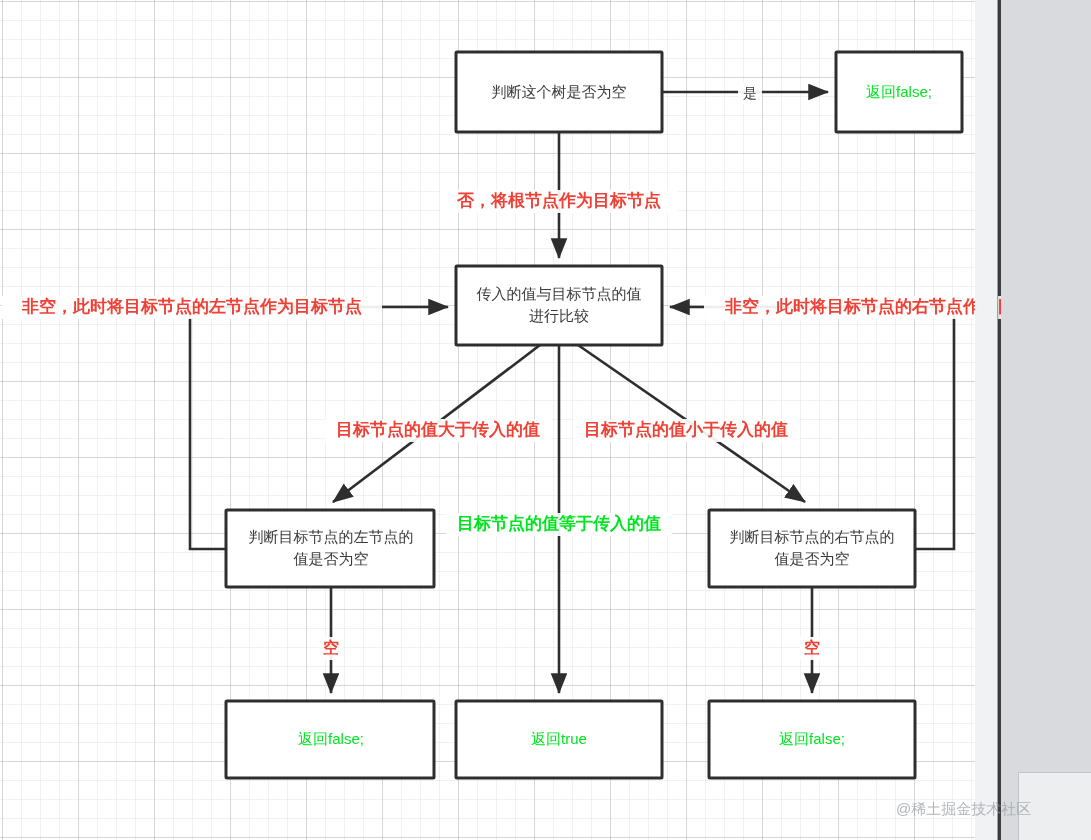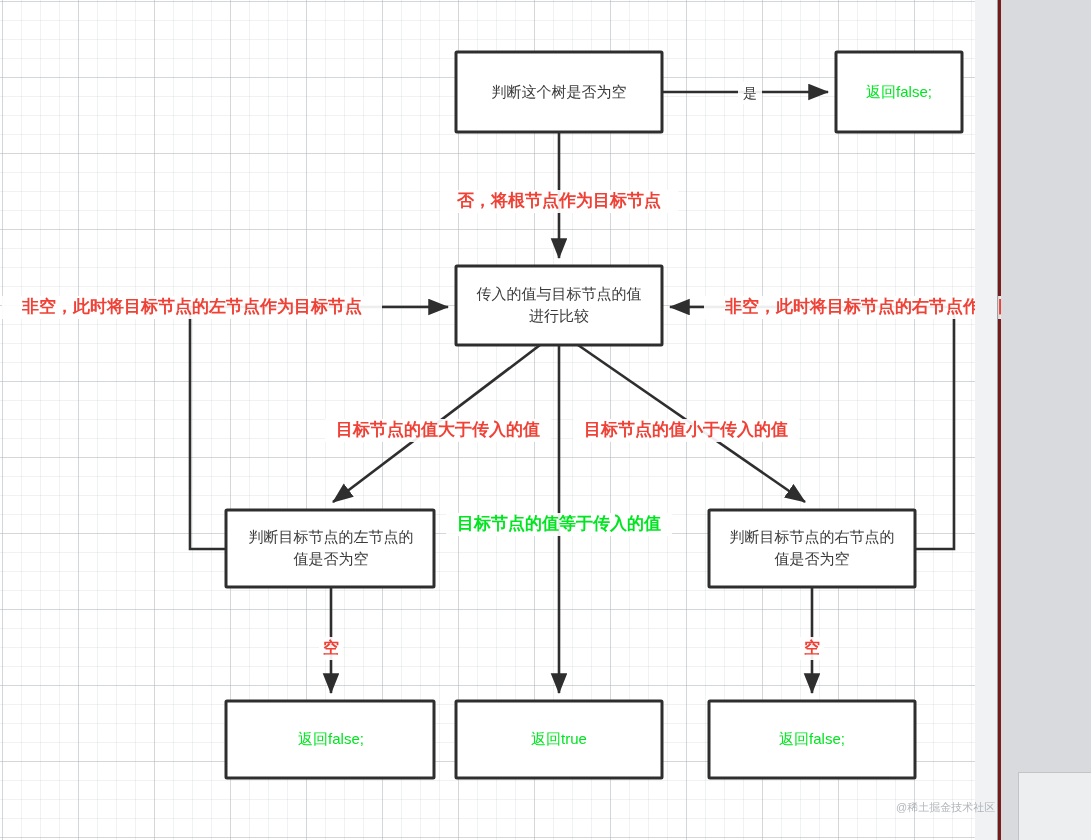--- a/index.html
+++ b/index.html
@@ -11,21 +11,21 @@
     width: 1091px;
     height: 840px;
     overflow: hidden;
     font-family: "Liberation Sans", "DejaVu Sans", sans-serif;
     position: relative;
   }
   
   #page-root {
     position: absolute;
     inset: 0;
-    background: #7f1d1d;
+    background: #404040;
   }
   #gutter-strip {
     position: absolute;
     left: 975px;
     top: 0;
     width: 22px;
     height: 840px;
     background: #f1f2f3;
     border-right: 1px solid #b9bcc0;
   }
@@ -127,21 +127,21 @@
     dominant-baseline: middle;
   }
   .label-bg {
     fill: #ffffff;
     opacity: .92;
   }
   #watermark {
     position: absolute;
     left: 896px;
     top: 800px;
-    font-size: 11px;
+    font-size: 15px;
     color: #9aa0a6;
     opacity: .75;
     white-space: nowrap;
     font-family: "Liberation Sans", "DejaVu Sans", sans-serif;
   }
 </style>
 </head>
 <body>
 
 <div id="page-root">

